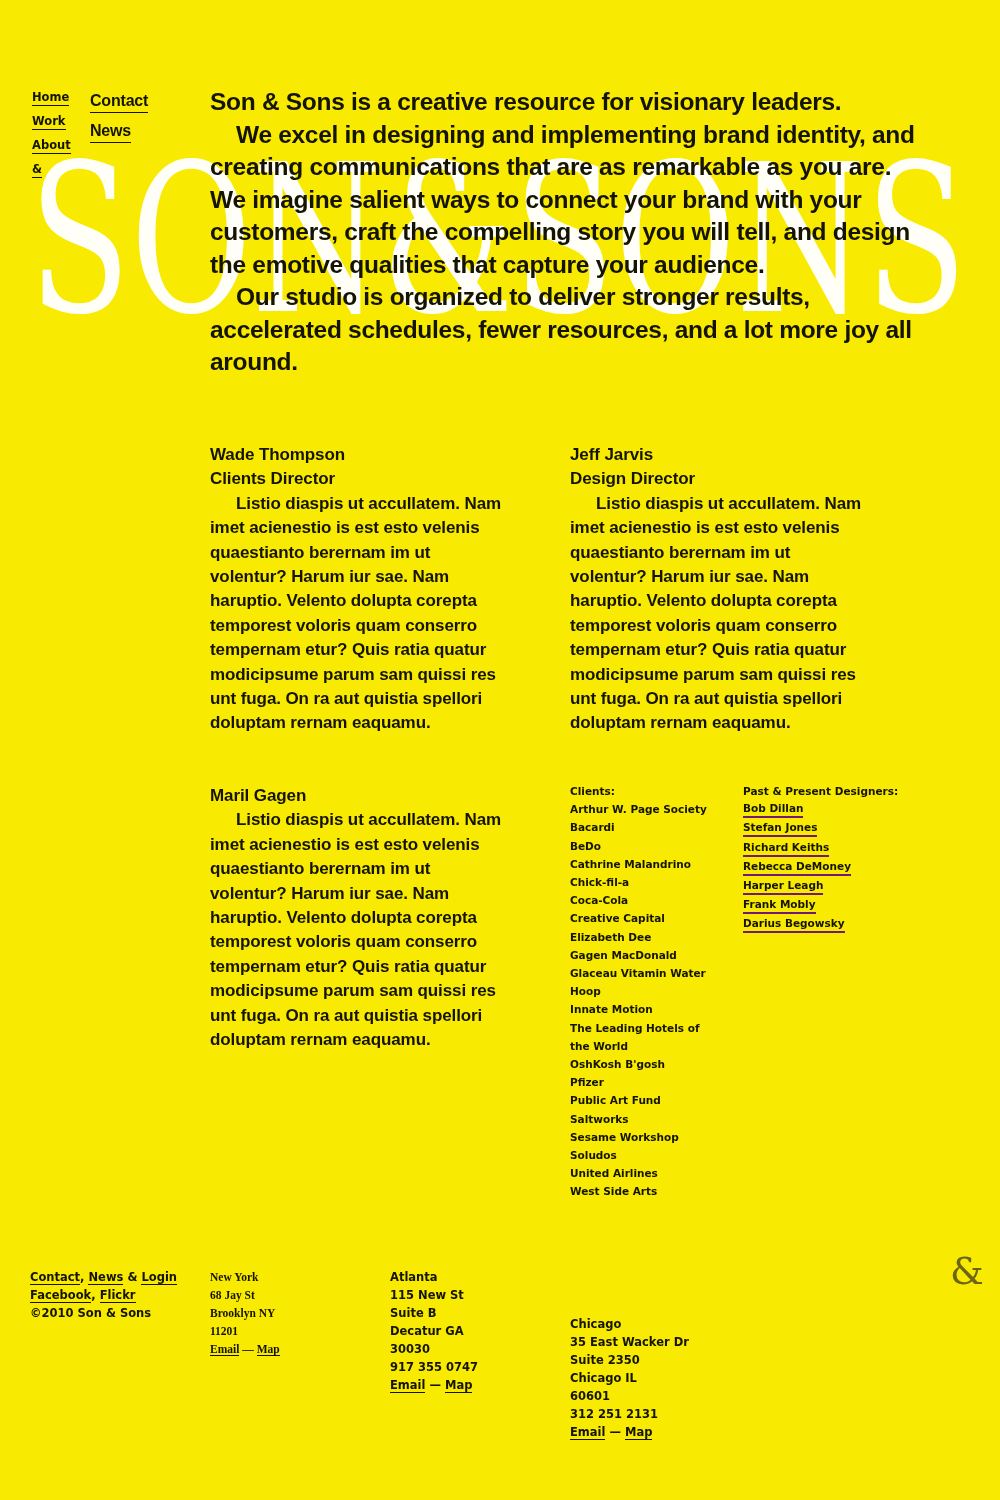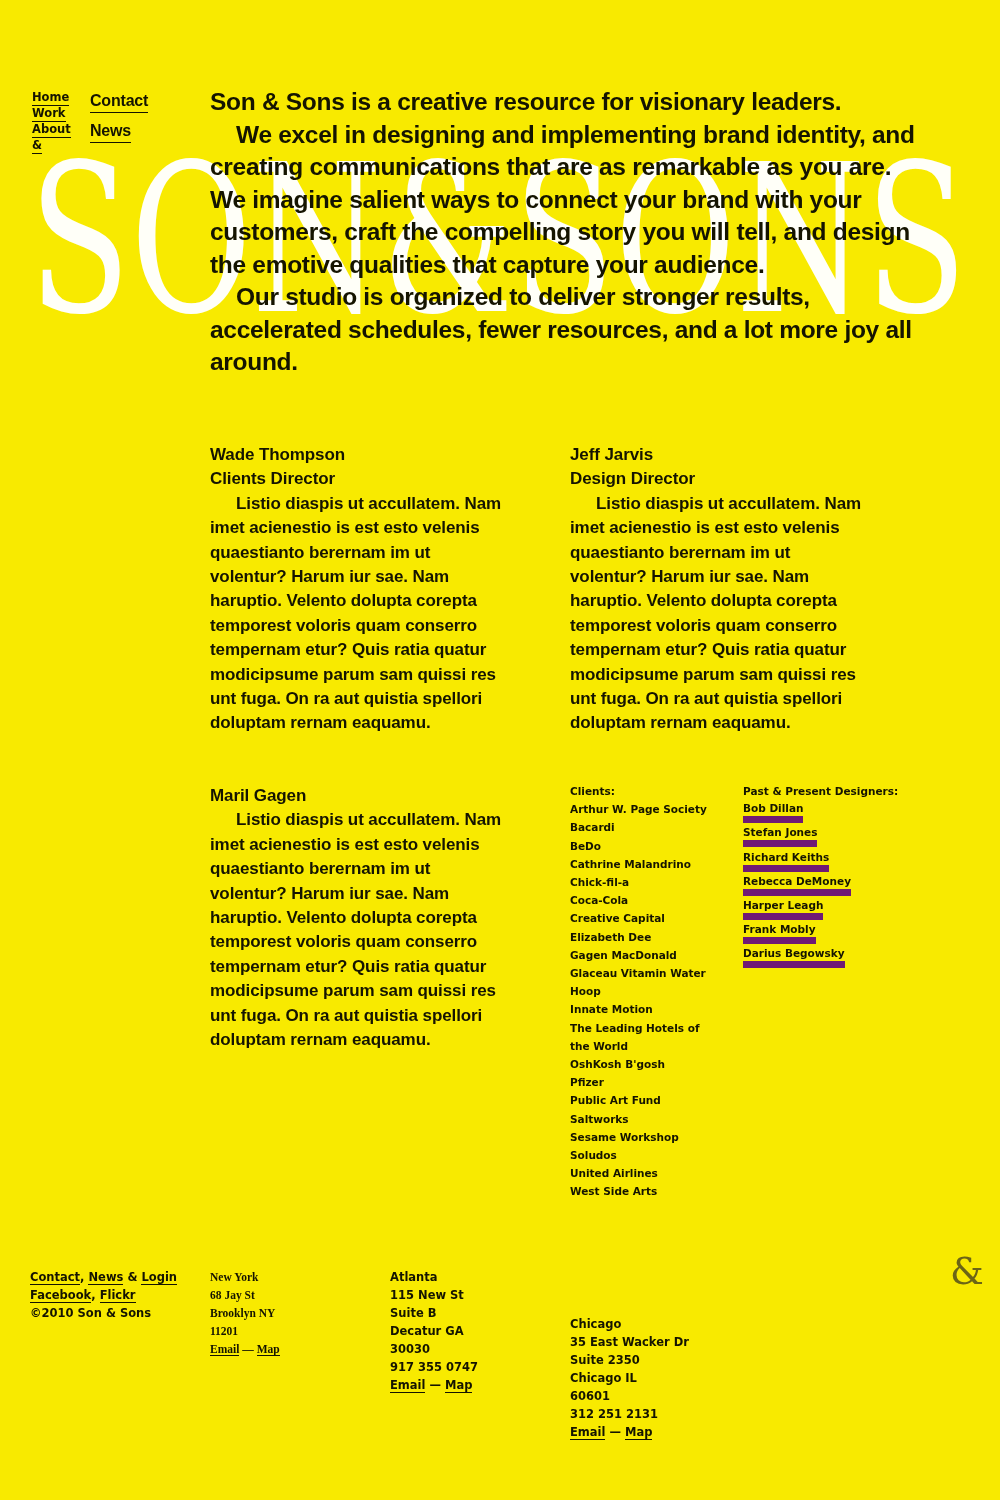--- a/index.html
+++ b/index.html
@@ -14,21 +14,21 @@
 
   
   .wordmark {
     position:absolute; left:25px; top:158px; width:950px; height:170px;
     pointer-events:none; z-index:0;
   }
 
   
   .nav-small { position:absolute; left:32px; top:90px; z-index:2;
     font-family:"DejaVu Sans", sans-serif; font-size:11.5px; font-weight:bold; }
-  .nav-small .item { display:table; border-bottom:1px solid #151400;
+  .nav-small .item { display:table; margin-bottom:8px; border-bottom:1px solid #151400;
     padding-bottom:1px; cursor:pointer; }
 
   
   .nav-big { position:absolute; left:90px; top:92px; z-index:2;
     font-size:16px; font-weight:bold; letter-spacing:-0.2px; }
   .nav-big .item { display:table; margin-bottom:9px; border-bottom:1.5px solid #151400;
     padding-bottom:2px; cursor:pointer; }
 
   
   .intro { position:absolute; left:210px; top:86px; width:706px; z-index:1;
@@ -42,21 +42,21 @@
   .bio-jeff  { left:570px; top:443px; }
   .bio-maril { left:210px; top:784px; }
   .bio .bio-text { text-indent:26px; }
 
   
   .list-col { position:absolute; z-index:1;
     font-family:"DejaVu Sans", sans-serif; font-size:10.5px; font-weight:bold;
     line-height:18.2px; }
   .clients-col { left:570px; top:782px; width:150px; }
   .designers-col { left:743px; top:782px; width:180px; }
-  .designers-col .link-item { display:table; border-bottom:7px solid #701a75;
+  .designers-col .link-item { display:table; border-bottom:2px solid #701a75;
     line-height:16px; margin-bottom:1.2px; cursor:pointer; }
 
   
   .footer { position:absolute; top:1268px; left:0; width:1000px; z-index:1;
     font-family:"DejaVu Sans", sans-serif; font-size:11.5px; font-weight:bold;
     line-height:18px; }
   .fcol { position:absolute; top:0; }
   .fcol-links { left:30px; width:175px; }
   .fcol-ny { left:210px;font-family:Liberation Serif, serif; }
   .fcol-atl { left:390px; }

